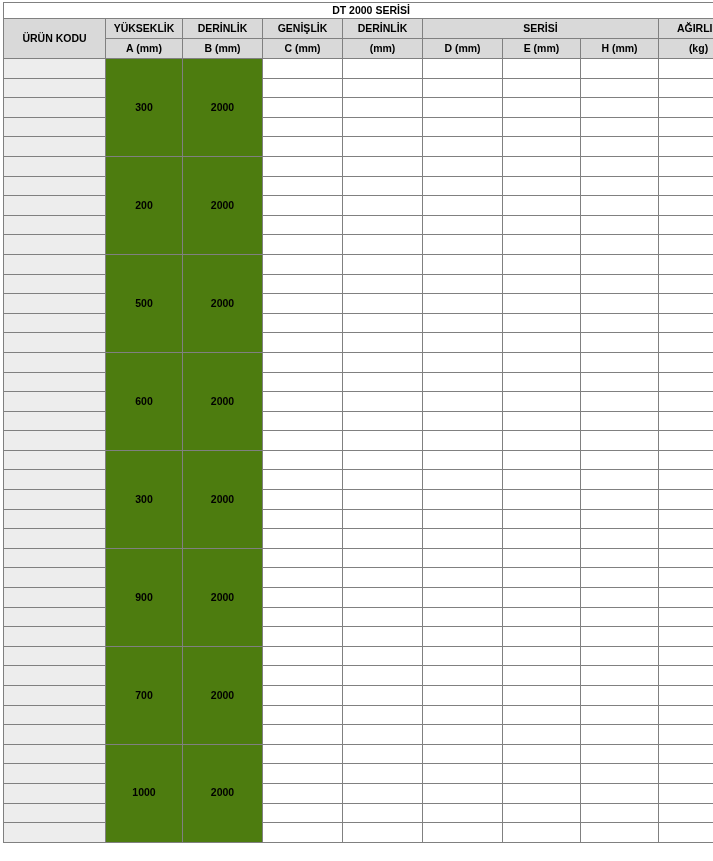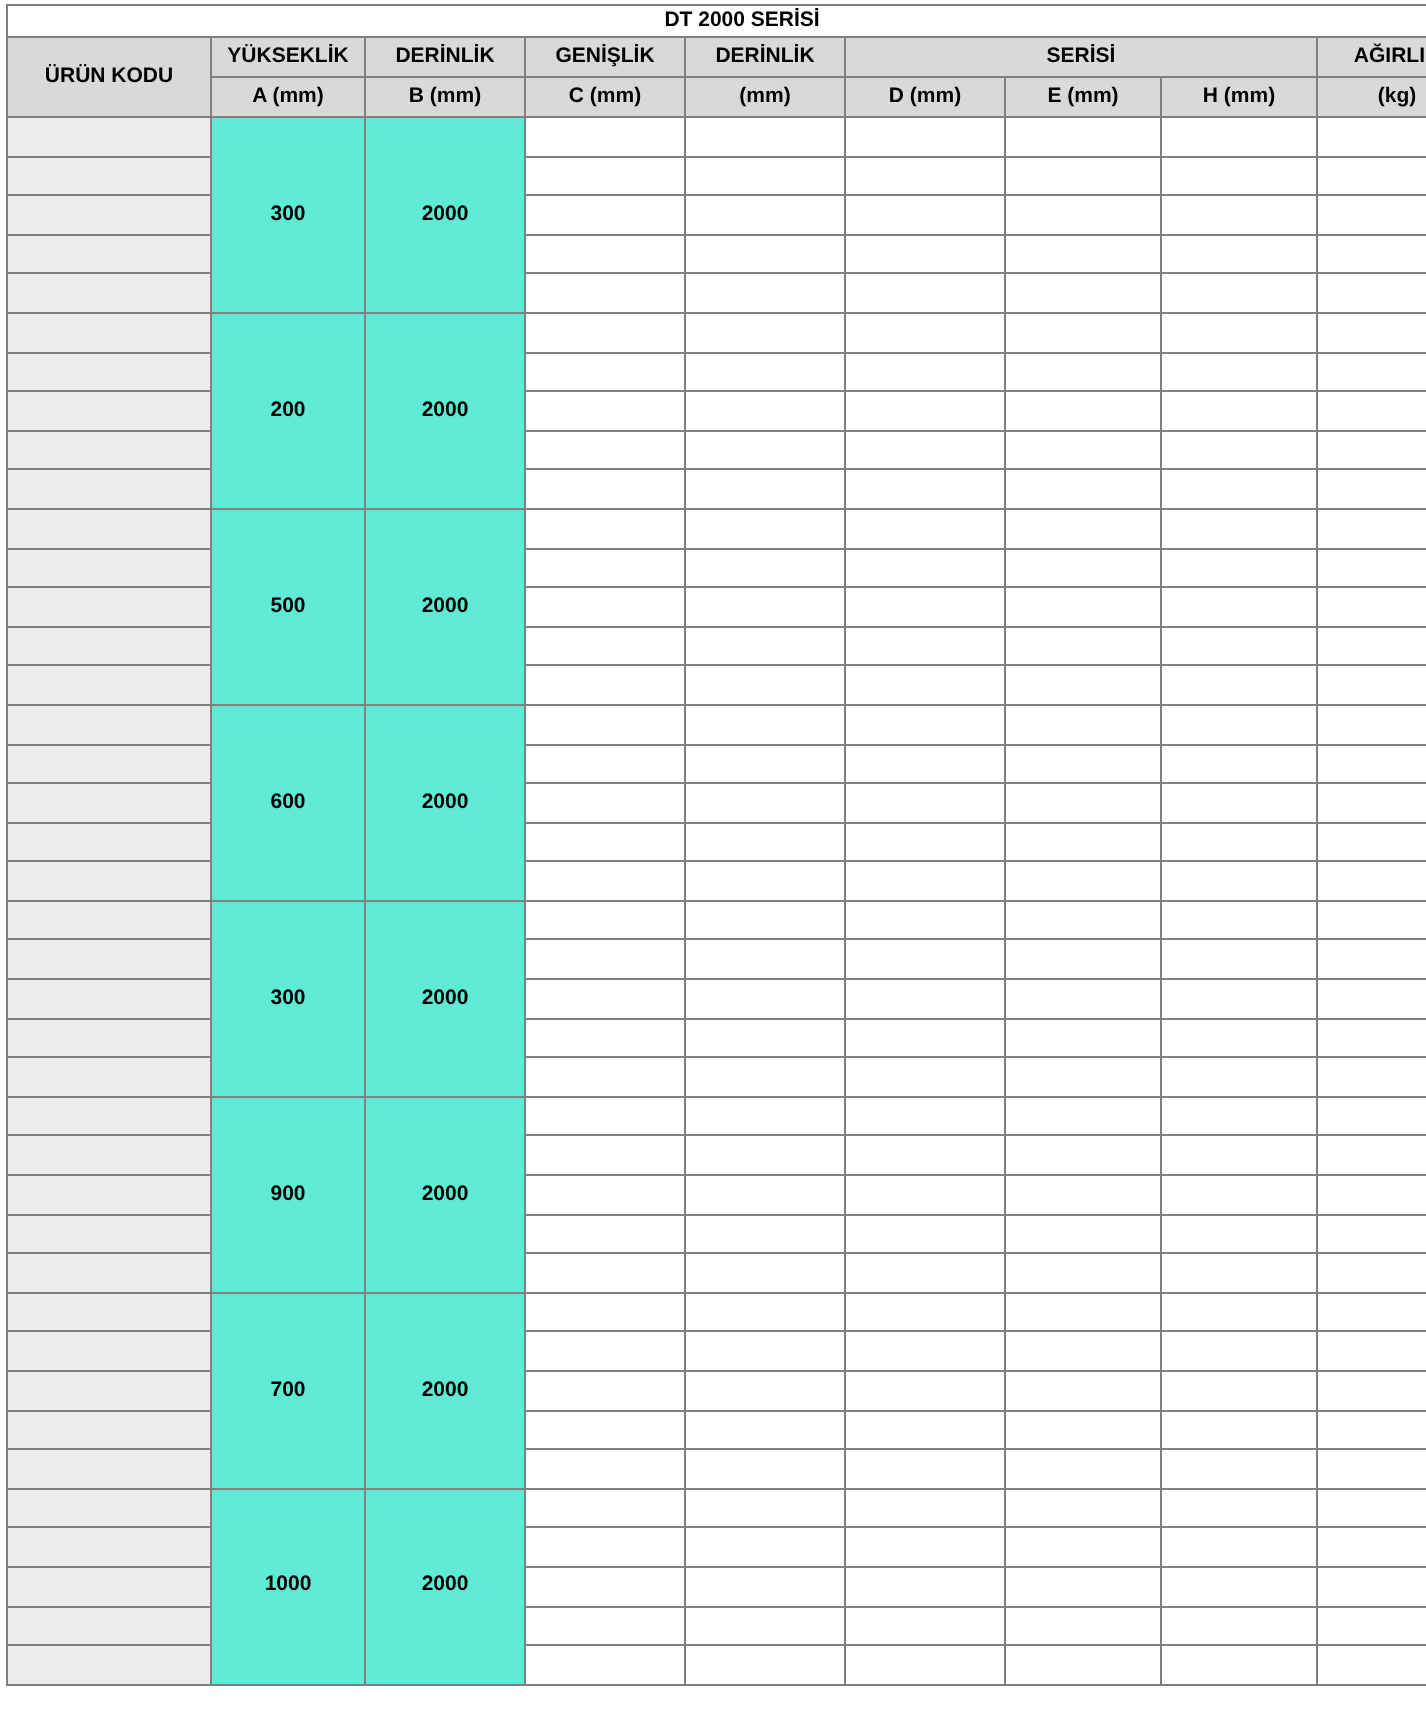--- a/index.html
+++ b/index.html
@@ -61,21 +61,21 @@
   tr.data-row td {
     height: 18.6px;
     background: #ffffff;
   }
   tr.data-row td.code-cell {
     background: #ededed;
     text-align: left;
     padding-left: 26px;
   }
   tr.data-row td.span-cell {
-    background: #5eead4;
+    background: #4d7c0f;
   }
   .w-code { width: 102px; }
   .w-a    { width: 77px; }
   .w-b    { width: 80px; }
   .w-c    { width: 80px; }
   .w-t    { width: 80px; }
   .w-d    { width: 80px; }
   .w-e    { width: 78px; }
   .w-h    { width: 78px; }
   .w-kg   { width: 80px; }

